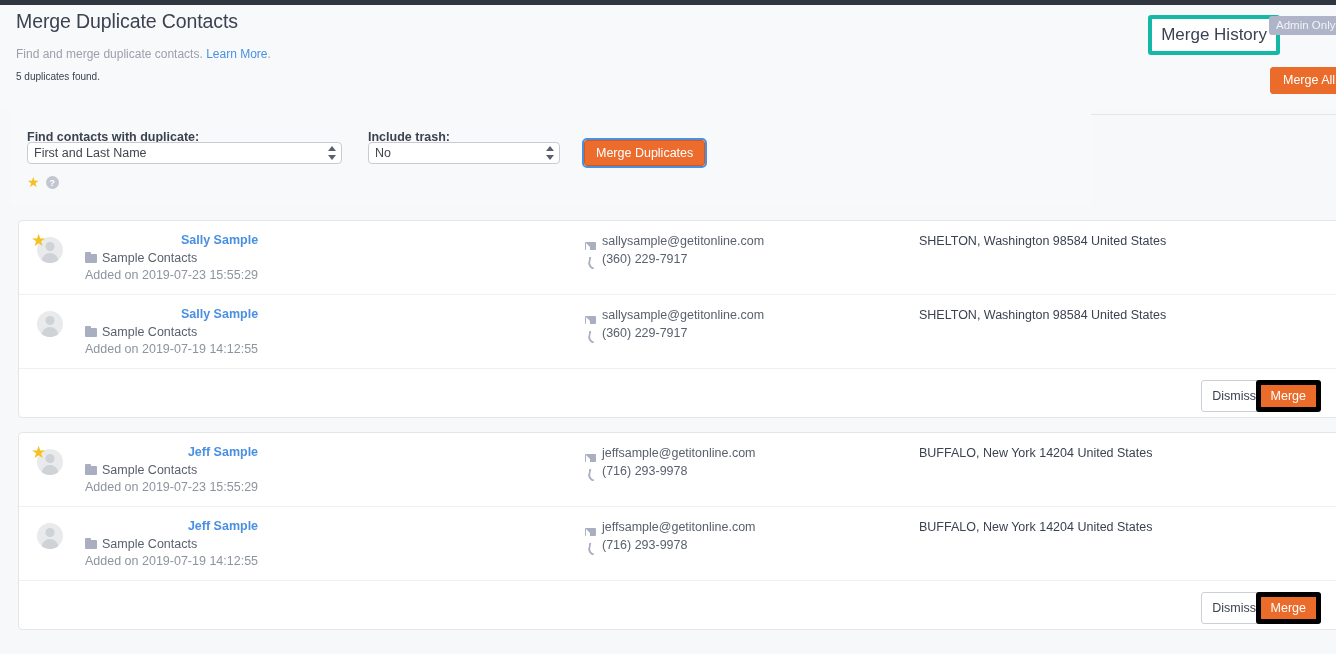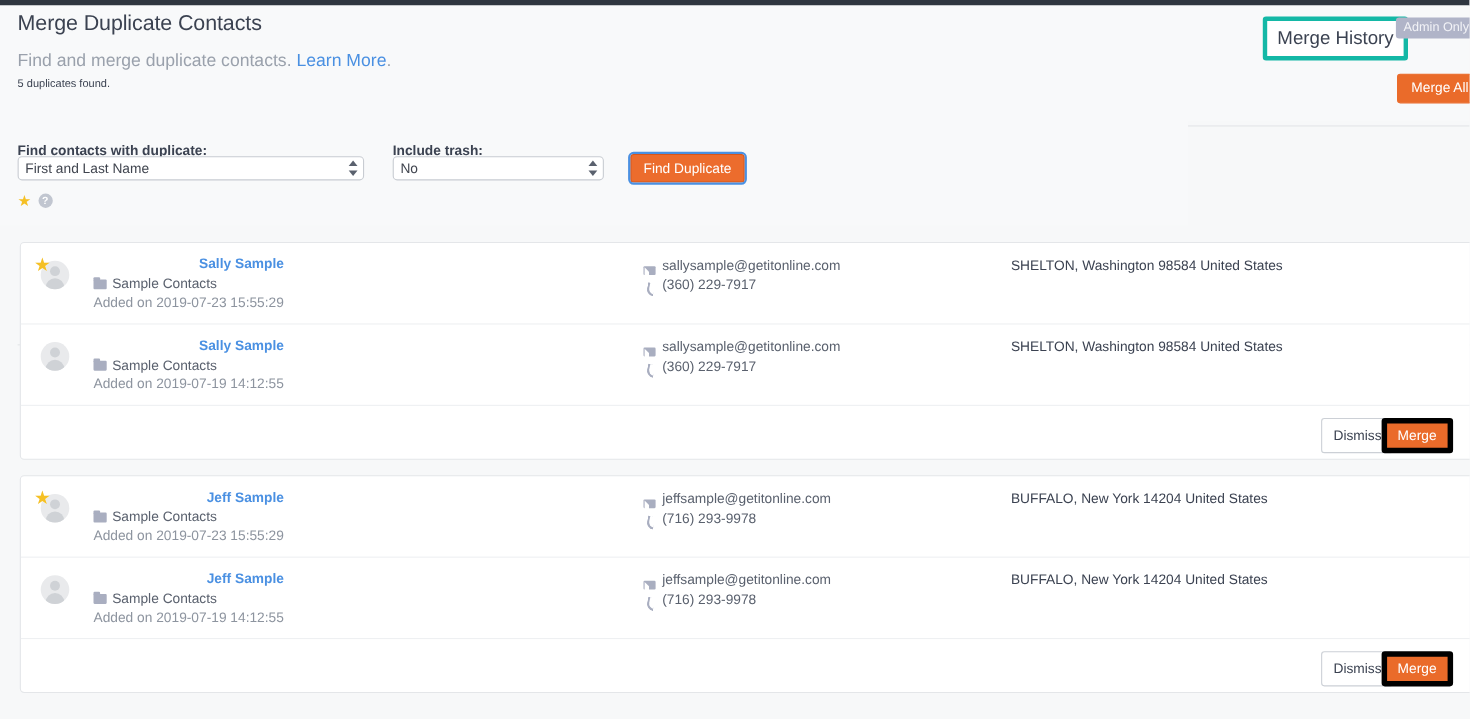--- a/index.html
+++ b/index.html
@@ -36,21 +36,21 @@
   .page-title {
     position: absolute; left: 16px; top: 5px;
     font-size: 19.5px;
     font-weight: 400;
     color: #3b4251;
     letter-spacing: -0.1px;
   }
 
   .subtitle {
     position: absolute; left: 16px; top: 42px;
-    font-size: 16px;
+    font-size: 12px;
     color: #9aa1ac;
   }
   .subtitle a {
     color: #4a90e2;
     text-decoration: none;
   }
 
   .dup-count {
     position: absolute; left: 16px; top: 66px;
     font-size: 10px;
@@ -101,21 +101,21 @@
   }
 
   .hdr-divider {
     position: absolute; left: 16px; top: 109px;
     width: 1320px; height: 1px;
     background: #e3e5e8;
   }
 
   
   .filterbar {
-    position: absolute; top: 110px; left: 0;
+    position: absolute; top: 110px; left: 11px;
     width: 1080px; height: 95px;
     background: #f8f9fa;
   }
 
   .field-label {
     position: absolute;
     font-size: 12.5px;
     font-weight: bold;
     color: #3b4251;
     top: 20px;
@@ -462,21 +462,21 @@
 
     <div class="field-label l2">Include trash:</div>
     <div class="select-wrap s2">
       <div class="select-box">No</div>
       <span class="stepper-arrows">
           <i class="up"></i>
           <i class="down"></i>
         </span>
     </div>
 
-    <button class="find-dup-btn">Find Duplicate</button>
+    <button class="find-dup-btn">Merge Duplicates</button>
 
     <div class="primary-note">
       <span class="star-glyph">★</span>
       <span class="help-icon">?</span>
     </div>
 
     <div class="filter-divider"></div>
   </div>
 
   <div class="cards" id="cards-container">

